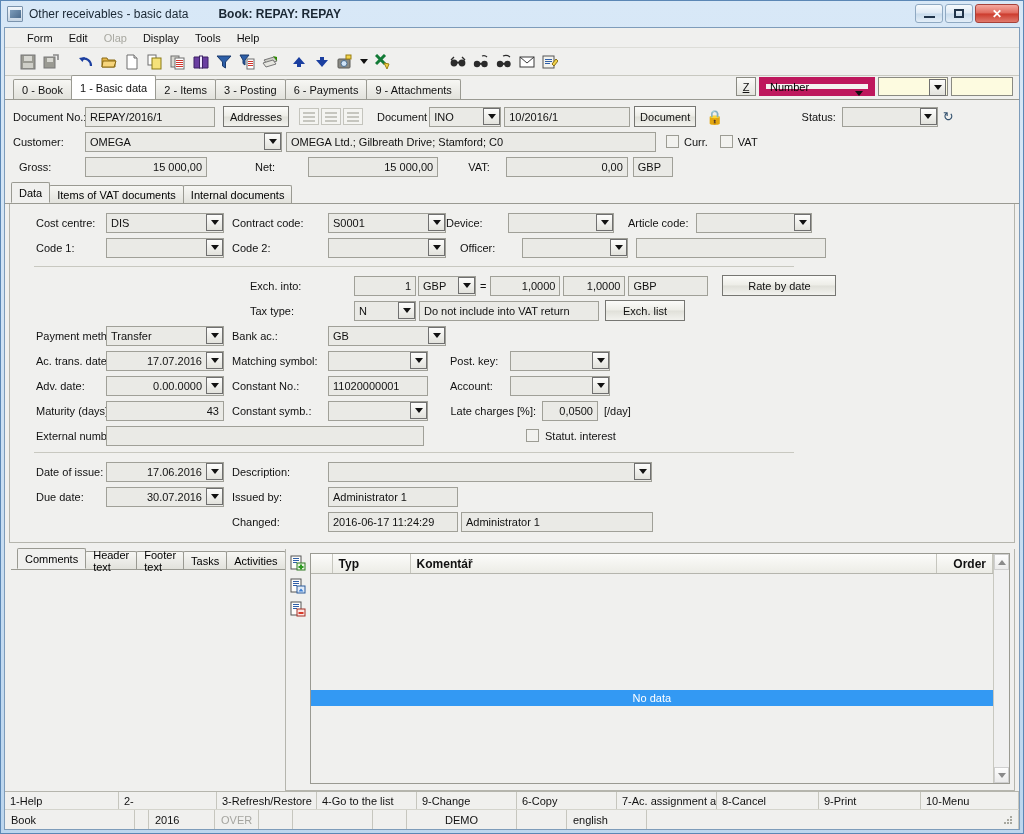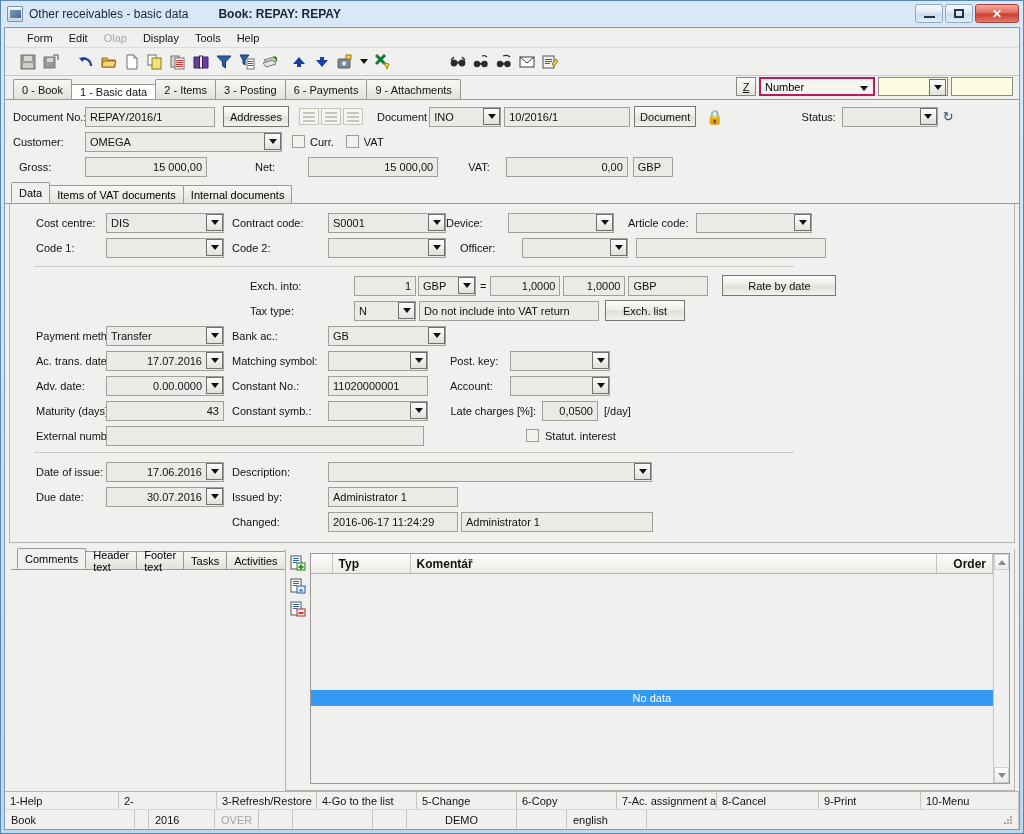--- a/index.html
+++ b/index.html
@@ -106,36 +106,36 @@
   .tab {
     height: 20px; padding: 0 8px;
     display: flex; align-items: center;
     border: 1px solid #9a9a92; border-bottom: none;
     background: linear-gradient(to bottom,#f7f7f4,#e2e2dc);
     font-size: 11px; color: #111;
     margin-right: -1px;
     border-radius: 2px 2px 0 0;
   }
   .tab.active {
-    height: 15px; background: #ffffff;
+    height: 24px; background: #ffffff;
     border-color: #9a9a92; font-size: 11px;
     position: relative; z-index: 3;
   }
   .tab-right {
     position: absolute; right: 0; top: 1px;
     display: flex; align-items: center; gap: 3px; padding-right: 6px;
   }
   .zbtn {
     width: 20px; height: 19px; border: 1px solid #8a8a82;
     background: linear-gradient(to bottom,#fbfbf9,#e4e4de);
     display:flex;align-items:center;justify-content:center;
     font-size: 11px; color:#111; text-decoration: underline;
   }
   .tsel {
-    width: 116px; height: 19px; border: 2px solid #be185d; background:#f4f4f1;
+    width: 116px; height: 19px; border: 7px solid #be185d; background:#f4f4f1;
     display:flex; align-items:center; padding-left:4px; font-size:11px; position: relative;
   }
   .tsel .arr { position:absolute; right:5px; top:7px; }
   .yfield { height: 19px; border: 1px solid #8a8a82; background:#fdfbe0; display:flex; align-items:center; position:relative;}
   
   .arrow-dn {
     width: 0;height: 0;border-left: 4px solid transparent;border-right: 4px solid transparent;
     border-top: 5px solid #111;
   }
   .ddbtn {
@@ -467,20 +467,21 @@
       </div>
 
       <div class="row">
         <span class="lbl" style="width:72px">Customer:</span>
         <div class="combo" style="width:197px">
           <span class="txt">OMEGA</span>
           <span class="ddbtn">
               <span class="arrow-dn"></span>
             </span>
         </div>
+        <div class="fld" style="width:370px;margin-left:4px">OMEGA Ltd.; Gilbreath Drive; Stamford; C0</div>
         <div class="chk" style="margin-left:10px"></div>
         <span class="lbl" style="margin-left:5px">Curr.</span>
         <div class="chk" style="margin-left:12px"></div>
         <span class="lbl" style="margin-left:5px">VAT</span>
       </div>
 
       <div class="row">
         <span class="lbl" style="width:72px;padding-left:6px">Gross:</span>
         <div class="fld num" style="width:122px">15 000,00</div>
         <span class="lbl" style="margin-left:48px">Net:</span>
@@ -782,21 +783,21 @@
           </div>
         </div>
       </div>
     </div>
 
     <div class="fnbar">
       <div class="fncell" style="width:114px">1-Help</div>
       <div class="fncell" style="width:98px">2-</div>
       <div class="fncell" style="width:100px">3-Refresh/Restore</div>
       <div class="fncell" style="width:100px">4-Go to the list</div>
-      <div class="fncell" style="width:100px">5-Change</div>
+      <div class="fncell" style="width:100px">9-Change</div>
       <div class="fncell" style="width:100px">6-Copy</div>
       <div class="fncell" style="width:100px">7-Ac. assignment an</div>
       <div class="fncell" style="width:102px">8-Cancel</div>
       <div class="fncell" style="width:102px">9-Print</div>
       <div class="fncell" style="flex:1 1 auto">10-Menu</div>
     </div>
 
     <div class="stbar">
       <div class="stcell" style="width:130px">Book</div>
       <div class="stcell" style="width:14px"></div>

